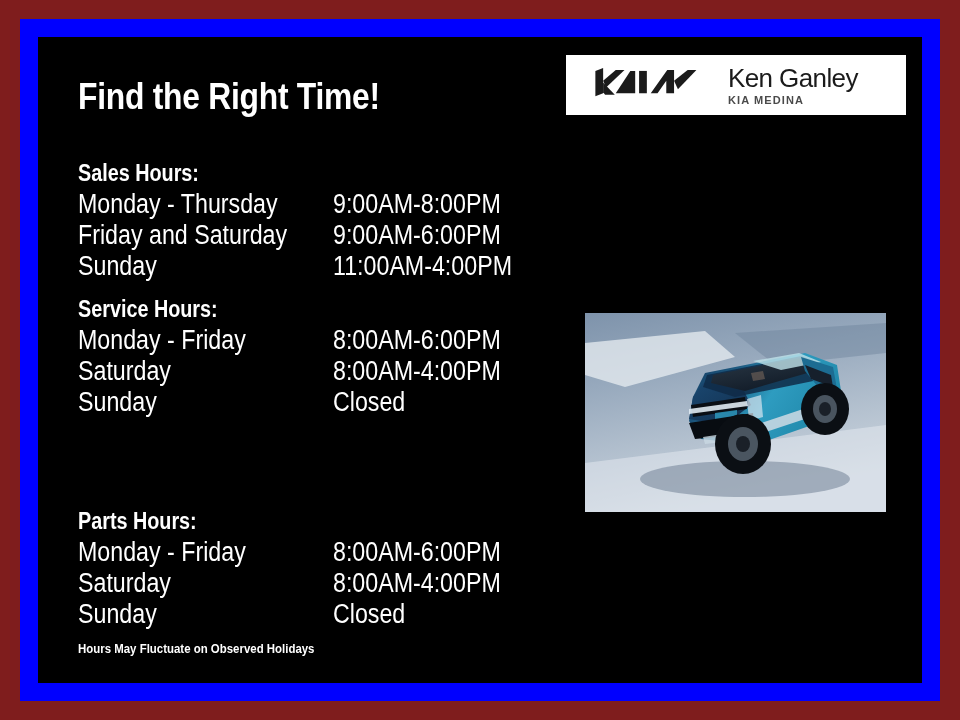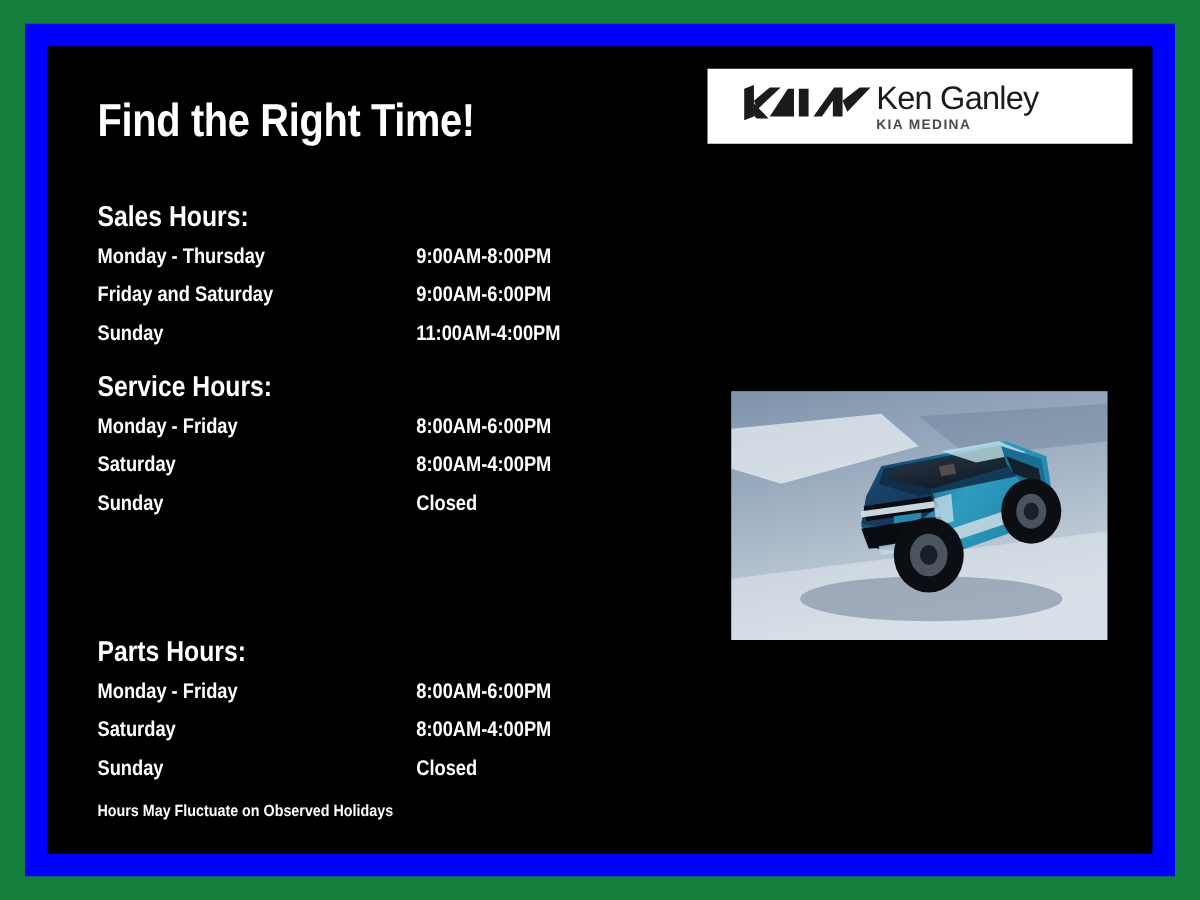--- a/index.html
+++ b/index.html
@@ -4,21 +4,21 @@
 <style>
   html, body {
     margin: 0;
     padding: 0;
     background: #000000;
   }
   .slide {
     position: relative;
     width: 960px;
     height: 720px;
-    background: #15803d;
+    background: #7f1d1d;
     overflow: hidden;
     font-family: "Liberation Sans", sans-serif;
   }
 
   
   .frame-outer {
     position: absolute;
     left: 20px;
     top: 19px;
     width: 920px;
@@ -63,22 +63,22 @@
     font-size: 23px;
     font-weight: bold;
     line-height: 31px;
     transform: scaleX(0.86);
     transform-origin: left center;
   }
   .hours-row {
     position: relative;
     height: 31px;
     line-height: 31px;
-    font-size: 17px;
-    font-weight: bold;
+    font-size: 27px;
+    font-weight: normal;
   }
   .row-day {
     position: absolute;
     left: 0;
     top: 0;
     transform: scaleX(0.86);
     transform-origin: left center;
   }
   .row-time {
     position: absolute;
@@ -112,20 +112,21 @@
     display: flex;
     align-items: center;
   }
   .kia-mark {
     width: 118px;
     height: 34px;
     margin-left: 17px;
     flex: none;
   }
   .dealer-text {
+    margin-left: 27px;
     line-height: 1;
   }
   .dealer-name {
     font-size: 26px;
     color: #1b1b1b;
     letter-spacing: -0.6px;
     white-space: nowrap;
   }
   .dealer-sub {
     font-size: 11px;

